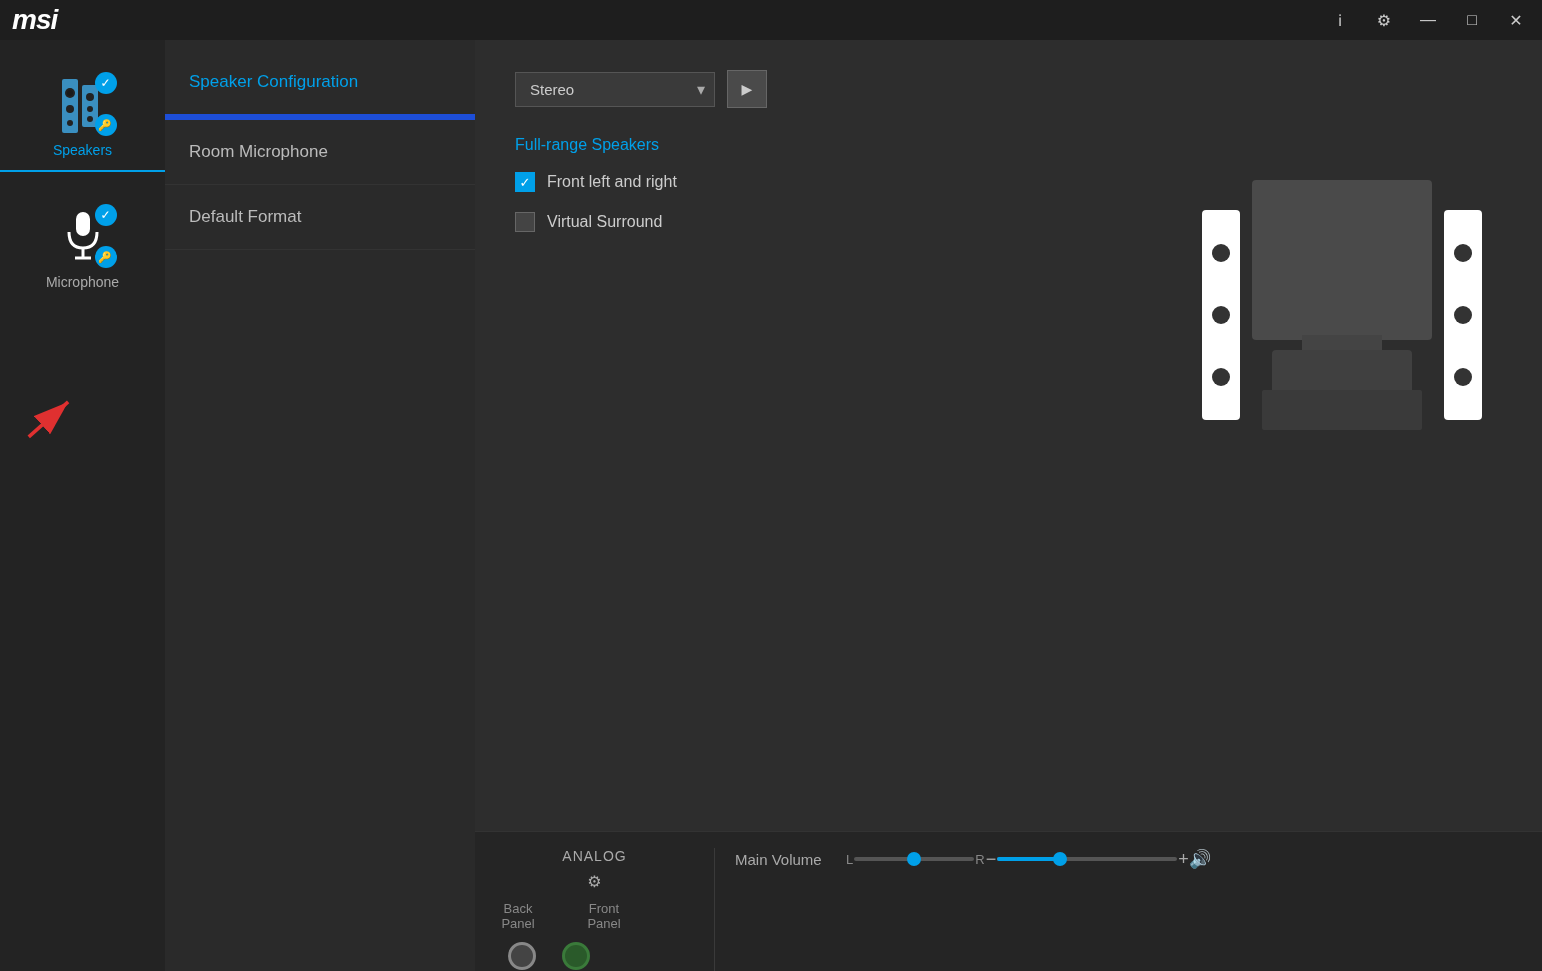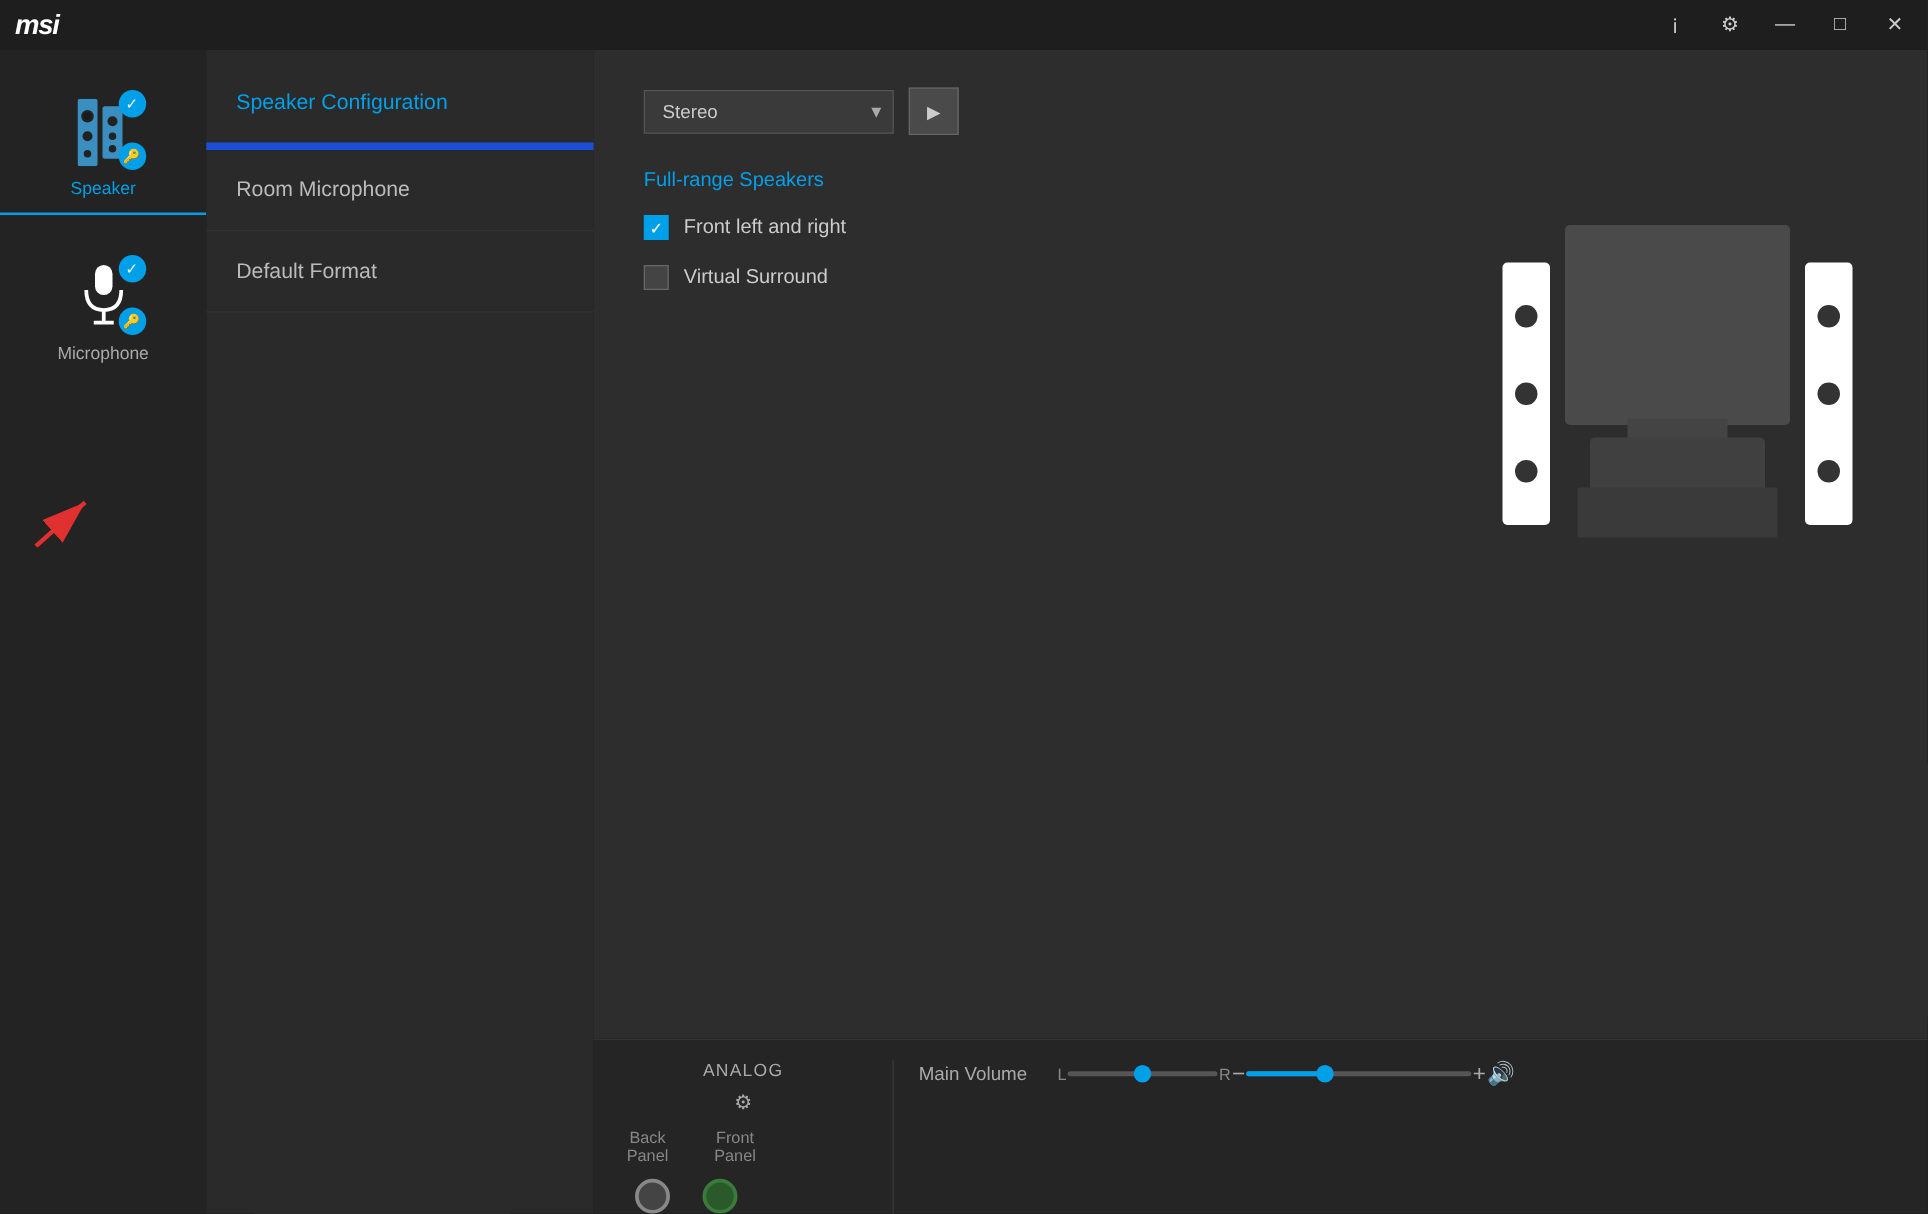--- a/index.html
+++ b/index.html
@@ -23,21 +23,21 @@
       align-items: center;
       justify-content: space-between;
       padding: 0 12px;
       z-index: 100;
     }
     .title-bar-left {
       display: flex;
       align-items: center;
     }
     .msi-logo {
-      font-size: 22px;
+      font-size: 28px;
       font-weight: 900;
       font-style: italic;
       color: #fff;
       letter-spacing: -1px;
     }
     .title-bar-right {
       display: flex;
       align-items: center;
       gap: 16px;
     }
@@ -353,21 +353,21 @@
       color: #aaa;
       letter-spacing: 1px;
     }
     .analog-gear {
       color: #aaa;
       font-size: 16px;
       cursor: pointer;
     }
     .panel-headers {
       display: flex;
-      gap: 24px;
+      gap: 40px;
       margin-bottom: 8px;
     }
     .panel-header-label {
       font-size: 13px;
       color: #888;
       width: 46px;
       text-align: center;
     }
     .jack-row {
       display: flex;
@@ -505,21 +505,21 @@
         <circle cx="8" cy="44" r="3" fill="#222"></circle>
 
         <rect x="20" y="6" width="16" height="42" rx="2" fill="#3a8fc0"></rect>
         <circle cx="28" cy="18" r="4" fill="#222"></circle>
         <circle cx="28" cy="30" r="3" fill="#222"></circle>
         <circle cx="28" cy="40" r="3" fill="#222"></circle>
       </svg>
       <div class="badge-check">✓</div>
       <div class="badge-key">🔑</div>
     </div>
-    <span class="device-label">Speaker</span>
+    <span class="device-label">Speakers</span>
   </div>
 
   <div class="device-item" style="margin-top:20px;">
     <div class="device-icon-wrap">
       <svg width="36" height="52" viewBox="0 0 36 52">
 
         <rect x="11" y="0" width="14" height="24" rx="7" fill="#fff"></rect>
 
         <path d="M4 20 Q4 36 18 36 Q32 36 32 20" stroke="#fff" stroke-width="3" fill="none"></path>
 

